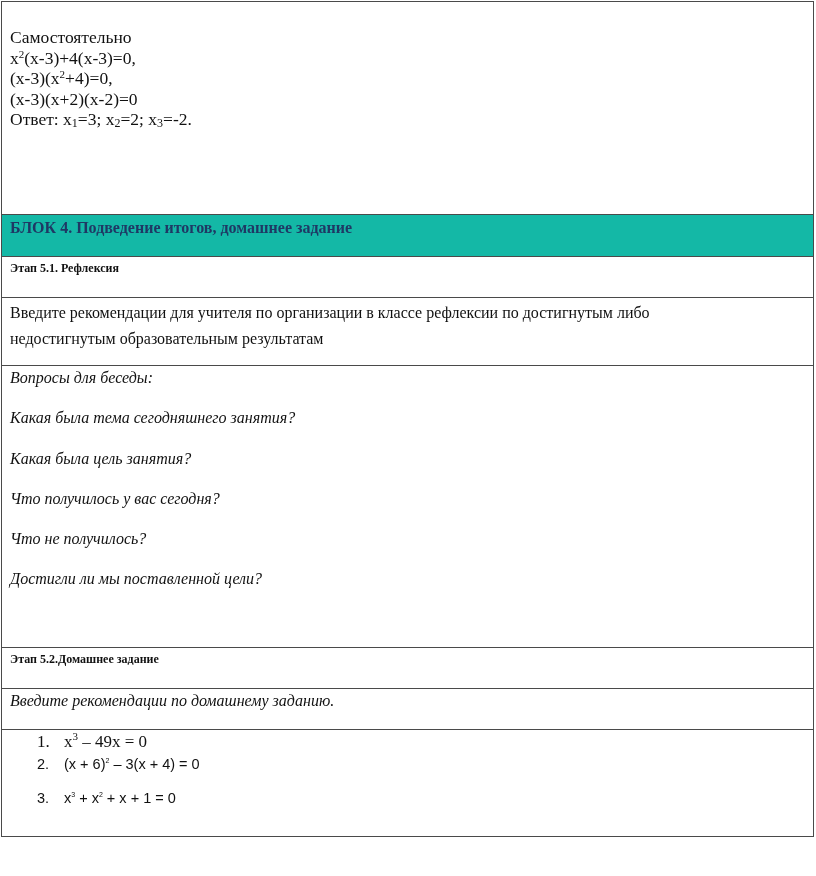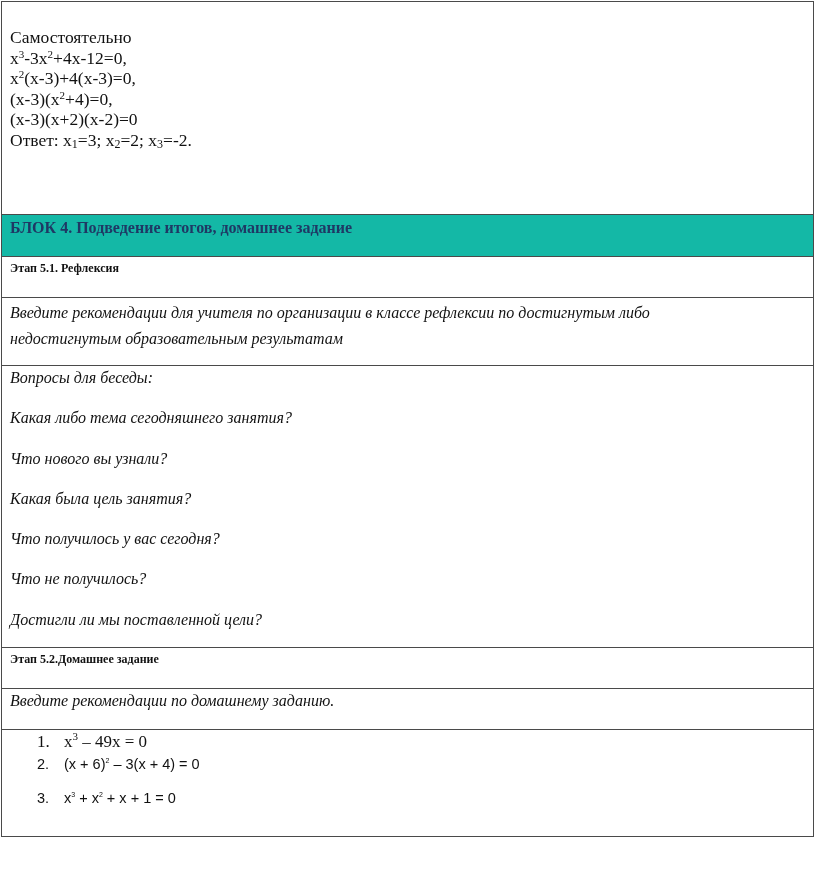--- a/index.html
+++ b/index.html
@@ -65,21 +65,20 @@
     .row-stage { height: 41px; }
     .stage-title {
       padding-top: 4px;
       font-weight: bold;
       font-size: 12px;
       color: #111111;
     }
     .row-reco { height: 68px; }
     .reco-text {
       padding-top: 2px;
-      font-style: italic;
       font-size: 16px;
       line-height: 26px;
     }
     .row-questions { height: 282px; }
     .questions {
       padding-top: 1px;
       font-style: italic;
       font-size: 16px;
     }
     .questions .q {
@@ -131,21 +130,20 @@
     }
   </style>
 </head>
 <body>
 
 <div class="doc-table">
 
   <div class="row row-solution">
     <div class="cell solution">
       <div>Самостоятельно</div>
-      <div><span>x</span><sup>3</sup><span>-3x</span><sup>2</sup><span>+4x-12=0,</span></div>
       <div><span>x</span><sup>2</sup><span>(x-3)+4(x-3)=0,</span></div>
       <div><span>(x-3)(x</span><sup>2</sup><span>+4)=0,</span></div>
       <div>(x-3)(x+2)(x-2)=0</div>
       <div><span>Ответ: x</span><sub>1</sub><span>=3; x</span><sub>2</sub><span>=2; x</span><sub>3</sub><span>=-2.</span></div>
     </div>
   </div>
 
   <div class="row row-block">
     <div class="cell block-title">БЛОК 4. Подведение итогов, домашнее задание</div>
   </div>
@@ -157,22 +155,21 @@
   <div class="row row-reco">
     <div class="cell reco-text">
       <div>Введите рекомендации для учителя по организации в классе рефлексии по достигнутым либо</div>
       <div>недостигнутым образовательным результатам</div>
     </div>
   </div>
 
   <div class="row row-questions">
     <div class="cell questions">
       <div class="q">Вопросы для беседы:</div>
-      <div class="q">Какая либо тема сегодняшнего занятия?</div>
-      <div class="q">Что нового вы узнали?</div>
+      <div class="q">Какая была тема сегодняшнего занятия?</div>
       <div class="q">Какая была цель занятия?</div>
       <div class="q">Что получилось у вас сегодня?</div>
       <div class="q">Что не получилось?</div>
       <div class="q">Достигли ли мы поставленной цели?</div>
     </div>
   </div>
 
   <div class="row row-stage2">
     <div class="cell stage-title">Этап 5.2.Домашнее задание</div>
   </div>

